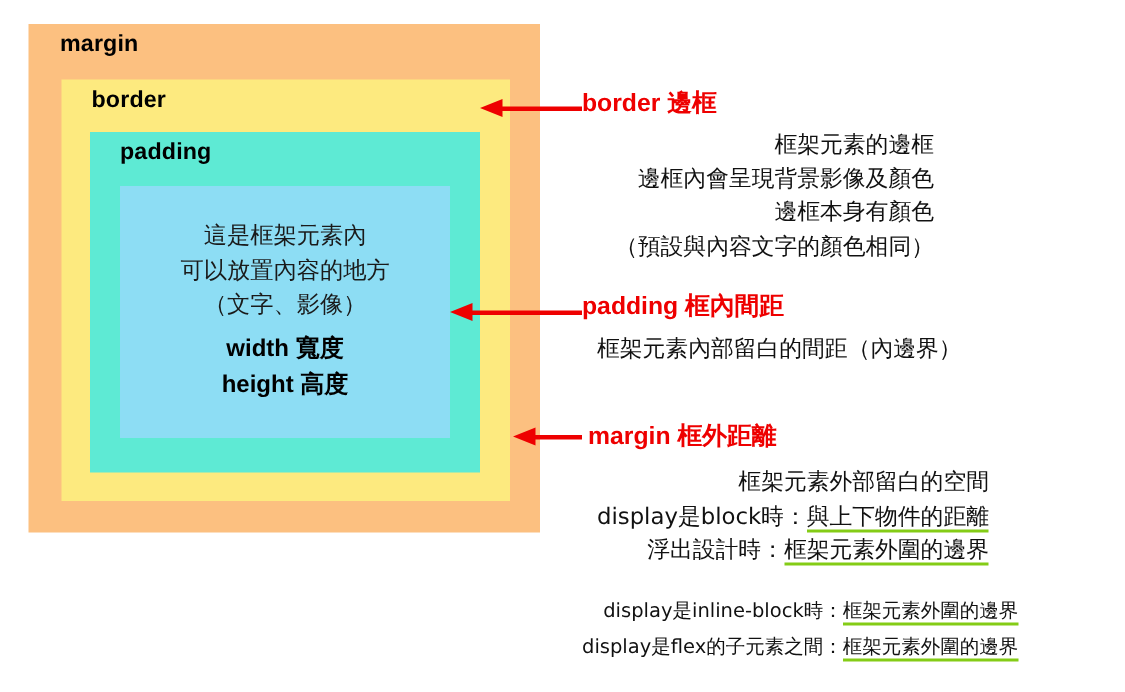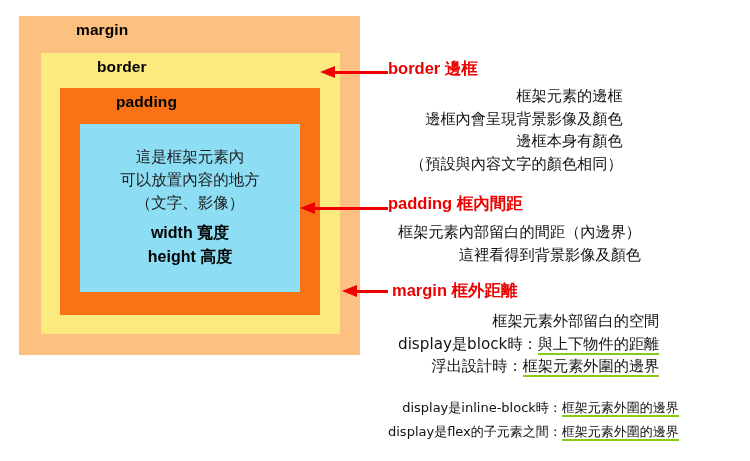--- a/index.html
+++ b/index.html
@@ -17,21 +17,20 @@
   #margin-box{left:19px;top:16px;width:341px;height:339px;background:#fcc080;}
   #border-box{left:22px;top:37px;width:299px;height:281px;background:#fdea7f;}
   #padding-box{left:19px;top:35px;width:260px;height:227px;background:#aeca70;}
   #content-box{left:20px;top:36px;width:220px;height:168px;background:#8dddf4;}
 
   .box-label{
     font-weight:bold;
     font-size:15.5px;
     color:#000000;
     letter-spacing:0.1px;
-    margin-left:36px;
   }
   #margin-label{position:absolute;left:21px;top:5px;}
   #border-label{position:absolute;left:20px;top:5px;}
   #padding-label{position:absolute;left:20px;top:5px;}
 
   
   #content-text{
     position:absolute;left:0;top:22px;width:220px;
     text-align:center;
     font-size:15.5px;
@@ -107,21 +106,21 @@
 <body>
 
 <div id="root">
 
   <div class="box" id="margin-box" style="background: rgb(252, 192, 128);">
     <div class="box-label" id="margin-label">margin</div>
 
     <div class="box" id="border-box" style="background: rgb(253, 234, 127);">
       <div class="box-label" id="border-label">border</div>
 
-      <div class="box" id="padding-box" style="background: #f97316;">
+      <div class="box" id="padding-box" style="background: #5eead4;">
         <div class="box-label" id="padding-label">padding</div>
 
         <div class="box" id="content-box" style="background: rgb(141, 221, 244);">
           <div id="content-text">
             <span class="cjk">這是框架元素內</span>
             <span class="cjk">可以放置內容的地方</span>
             <span class="cjk">（文字、影像）</span>
           </div>
           <div id="content-dims">
             <span>width 寬度</span>
@@ -152,21 +151,20 @@
     <div class="ann-body" id="body-border">
       <span class="ln">框架元素的邊框</span>
       <span class="ln">邊框內會呈現背景影像及顏色</span>
       <span class="ln">邊框本身有顏色</span>
       <span class="ln indent">（預設與內容文字的顏色相同）</span>
     </div>
 
     <div class="ann-head" id="head-padding">padding 框內間距</div>
     <div class="ann-body" id="body-padding">
       <span class="ln">框架元素內部留白的間距（內邊界）</span>
-      <span class="ln">這裡看得到背景影像及顏色</span>
     </div>
 
     <div class="ann-head" id="head-margin">margin 框外距離</div>
     <div class="ann-body" id="body-margin">
       <span class="ln">框架元素外部留白的空間</span>
       <span class="ln"><span>display是block時：</span><span class="uline">與上下物件的距離</span></span>
       <span class="ln"><span>浮出設計時：</span><span class="uline">框架元素外圍的邊界</span></span>
     </div>
 
     <div class="ann-body" id="body-margin2">

